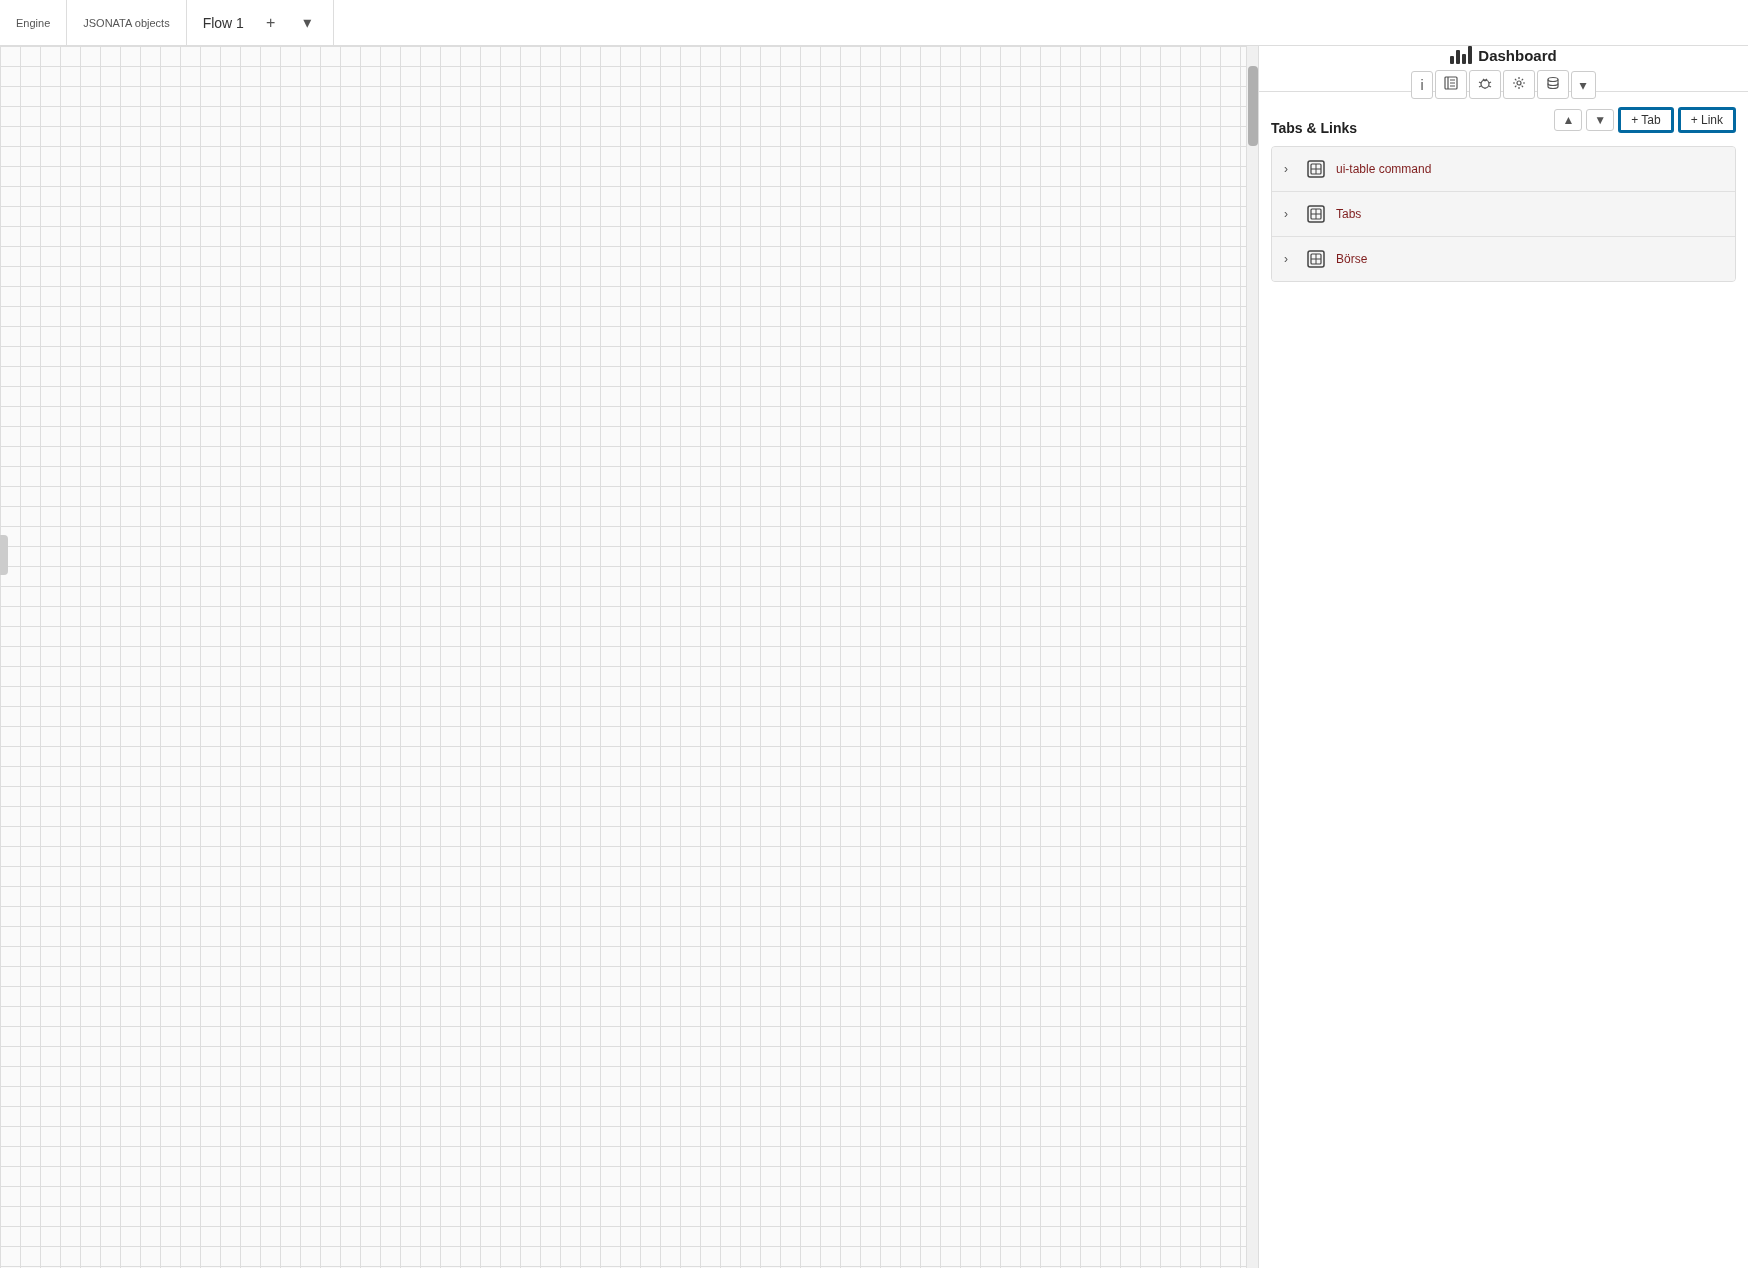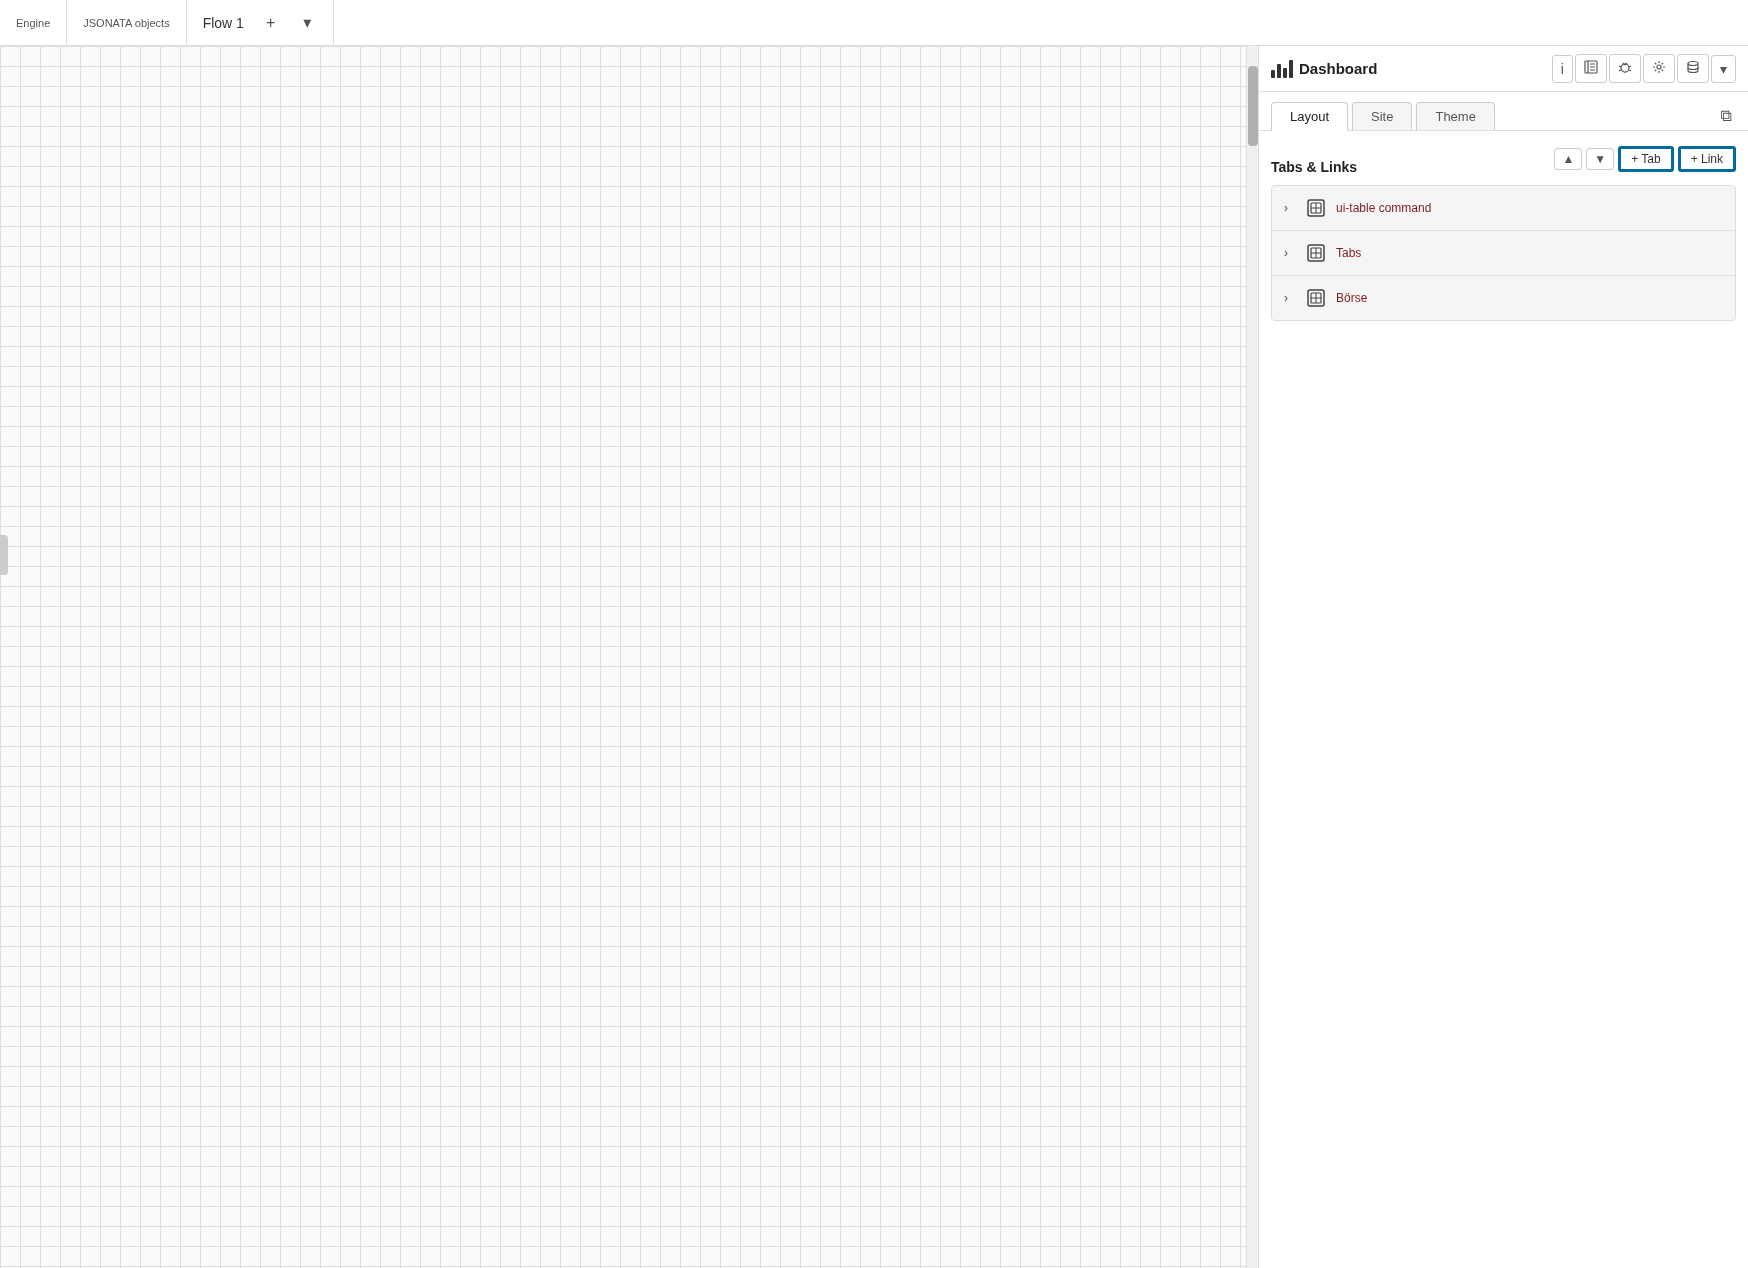--- a/index.html
+++ b/index.html
@@ -110,20 +110,21 @@
     }
 
     .panel-header {
       display: flex;
       align-items: center;
       padding: 0 12px;
       height: 46px;
       border-bottom: 1px solid #ddd;
       background: #fff;
       gap: 6px;
+      flex-direction: column;
     }
 
     .panel-title {
       display: flex;
       align-items: center;
       gap: 6px;
       font-size: 15px;
       font-weight: 600;
       color: #222;
       flex: 1;
@@ -396,34 +397,20 @@
               <path d="M2 7.5c0 1.1 2.24 2 5 2s5-.9 5-2" stroke="#555" stroke-width="1.2" fill="none"></path>
             </svg>
           </span>
         </button>
         <button class="icon-btn panel-dropdown-btn">
           <span>▾</span>
         </button>
       </div>
     </div>
 
-    <div class="panel-tabs">
-      <div class="panel-tab active">
-        <span>Layout</span>
-      </div>
-      <div class="panel-tab">
-        <span>Site</span>
-      </div>
-      <div class="panel-tab">
-        <span>Theme</span>
-      </div>
-      <button class="external-link-btn" title="Open in new window">
-        <span>⧉</span>
-      </button>
-    </div>
 
     <div class="panel-content">
 
       <div class="tabs-links-header">
         <span class="tabs-links-title">Tabs &amp; Links</span>
         <div class="tabs-links-actions">
           <button class="arrow-btn">▲</button>
           <button class="arrow-btn">▼</button>
           <button class="action-btn">+ Tab</button>
           <button class="action-btn">+ Link</button>

